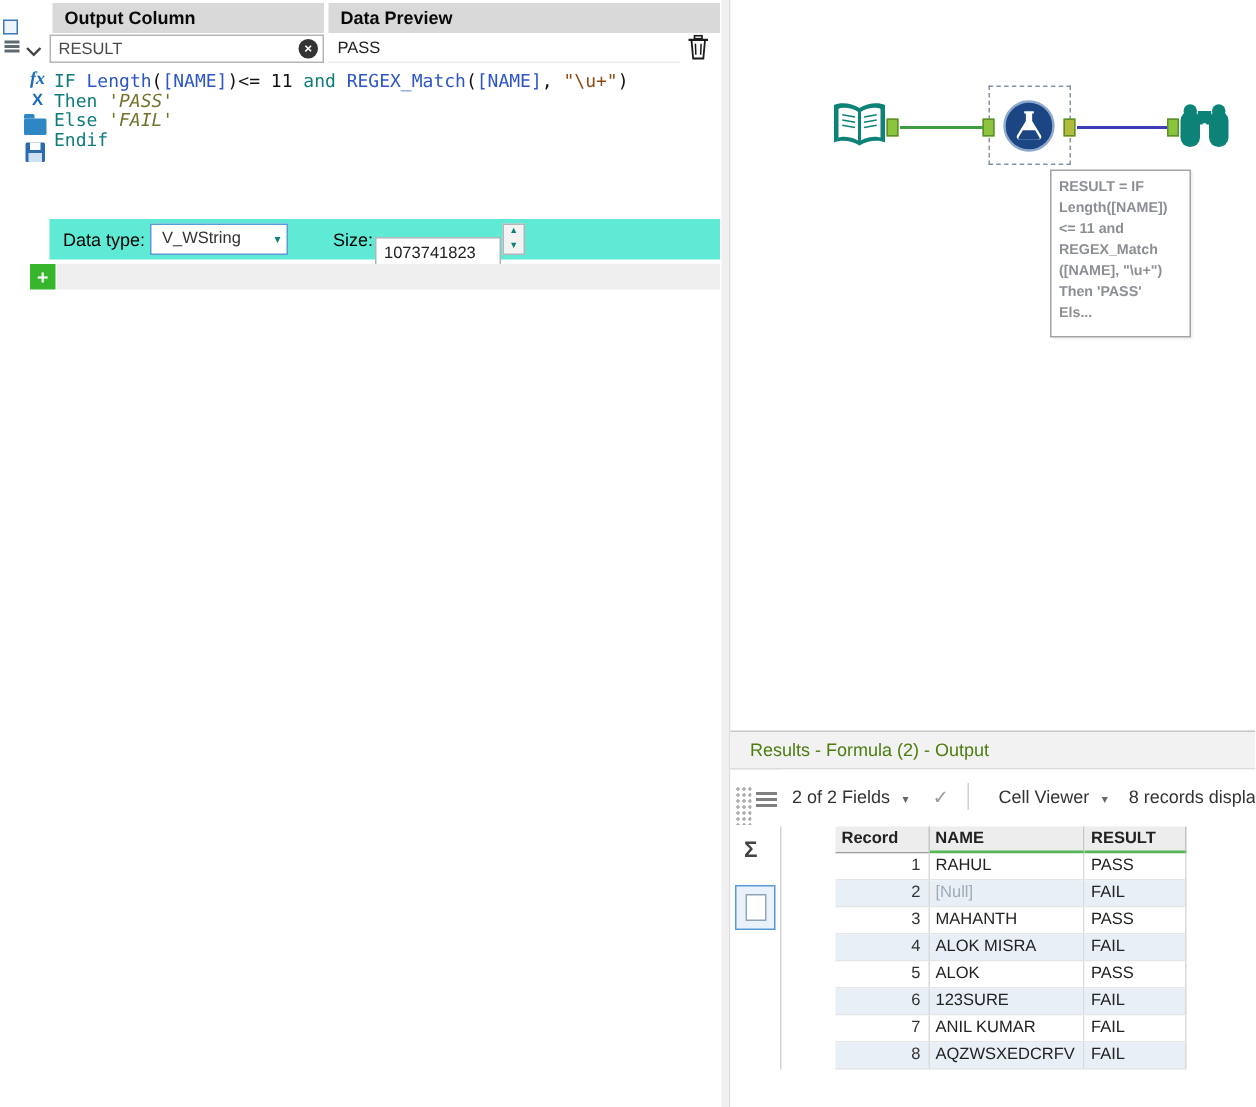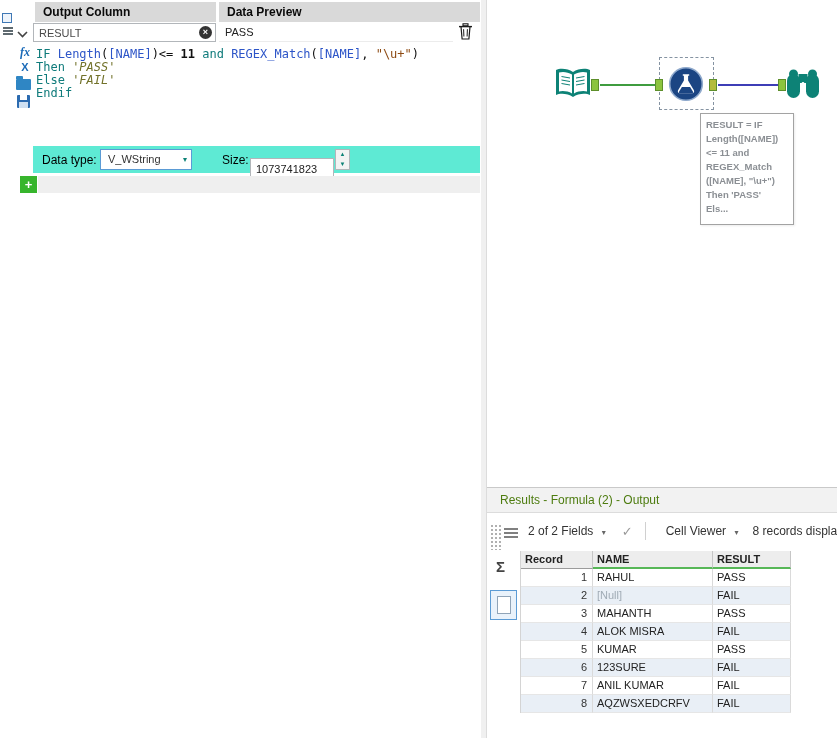--- a/index.html
+++ b/index.html
@@ -29,21 +29,21 @@
   .save{left:17px;top:95px;width:13px;height:13px;background:#2c6bb0;border-radius:1px;}
   .save:before{content:"";position:absolute;left:3px;top:0;width:7px;height:5px;background:#fff;}
   .save:after{content:"";position:absolute;left:2px;top:7px;width:9px;height:6px;background:#cfe0f2;}
 
   .code{position:absolute;left:33px;top:45px;width:447px;height:98px;background:#fff;padding:3px 3px;font-family:"DejaVu Sans Mono",monospace;font-size:12px;line-height:13px;cursor:text;}
   .code-line{white-space:pre;}
   .tok-kw{color:#0f7b7b;}
   .tok-fn{color:#2d55c8;}
   .tok-fld{color:#2d55c8;}
   .tok-pl{color:#111;}
-  .tok-num{color:#111;font-weight:700;text-align:center;}
+  .tok-num{color:#111;font-weight:400;text-align:center;}
   .tok-str{color:#72722a;font-style:italic;}
   .tok-str2{color:#8d4a12;}
 
   .dtrow{position:absolute;left:33px;top:146px;width:447px;height:27px;background:#5eead4;}
   .dt-label{position:absolute;left:9px;top:7px;color:#000;}
   .dt-dd{position:absolute;left:67px;top:3px;width:92px;height:21px;border:1px solid #5b9bd5;background:#fff;cursor:pointer;}
   .dt-dd-val{display:block;font-size:11px;line-height:19px;padding-left:7px;color:#333;}
   .dt-caret{position:absolute;right:4px;top:0;line-height:20px;font-size:8px;color:#0d8276;}
   .size-label{position:absolute;left:189px;top:7px;color:#000;}
   .size-input{position:absolute;left:217px;top:12px;width:84px;height:21px;border:1px solid #b2b6ba;background:#fff;font-size:11px;padding-left:5px;color:#222;font-family:"Liberation Sans",sans-serif;}
@@ -85,21 +85,21 @@
   .pg{width:14px;height:18px;background:#fff;border:1px solid #90a4b8;}
 
   .res-toolbar{position:absolute;left:33px;top:26px;right:0;height:36px;display:flex;align-items:center;overflow:hidden;white-space:nowrap;background:#fff;}
   .res-toolbar > span{flex-shrink:0;}
   .tb-dd{margin-left:8px;color:#333;cursor:pointer;}
   .tb-caret{font-size:8px;color:#666;margin-left:5px;}
   .tb-check{margin-left:16px;color:#999;font-size:13px;cursor:pointer;}
   .tb-sep{width:1px;height:18px;background:#d0d0d0;margin:0 12px;display:inline-block;}
   .tb-records{margin-left:14px;color:#333;}
 
-  .rtable{position:absolute;left:33px;top:64px;width:271px;border-left:1px solid #d4d4d4;}
+  .rtable{position:absolute;left:33px;top:64px;width:271px;border-left:1px solid #d4d4d4;padding-left:36px;}
   .thead{display:flex;}
   .th{height:18px;background:#ededed;font-weight:700;font-size:11px;color:#222;line-height:16px;padding-left:4px;border-right:1px solid #c6c6c6;border-bottom:2px solid #57b757;cursor:pointer;}
   .th-rec{width:72px;border-bottom:1px solid #9b9b9b;}
   .th-name{width:120px;}
   .th-res{width:78px;}
   .trow{display:flex;height:18px;cursor:default;}
   .td{font-size:11px;line-height:17px;border-right:1px solid #dadada;border-bottom:1px solid #e6e6e6;background:#fff;overflow:hidden;white-space:nowrap;}
   .trow.alt .td{background:#e9eff6;}
   .td.rec{width:72px;text-align:right;padding-right:5px;color:#333;}
   .td.name{width:120px;padding-left:4px;}
@@ -283,21 +283,21 @@
             <div class="td name">MAHANTH</div>
             <div class="td res">PASS</div>
           </div>
           <div class="trow alt">
             <div class="td rec">4</div>
             <div class="td name">ALOK MISRA</div>
             <div class="td res">FAIL</div>
           </div>
           <div class="trow">
             <div class="td rec">5</div>
-            <div class="td name">KUMAR</div>
+            <div class="td name">ALOK</div>
             <div class="td res">PASS</div>
           </div>
           <div class="trow alt">
             <div class="td rec">6</div>
             <div class="td name">123SURE</div>
             <div class="td res">FAIL</div>
           </div>
           <div class="trow">
             <div class="td rec">7</div>
             <div class="td name">ANIL KUMAR</div>

